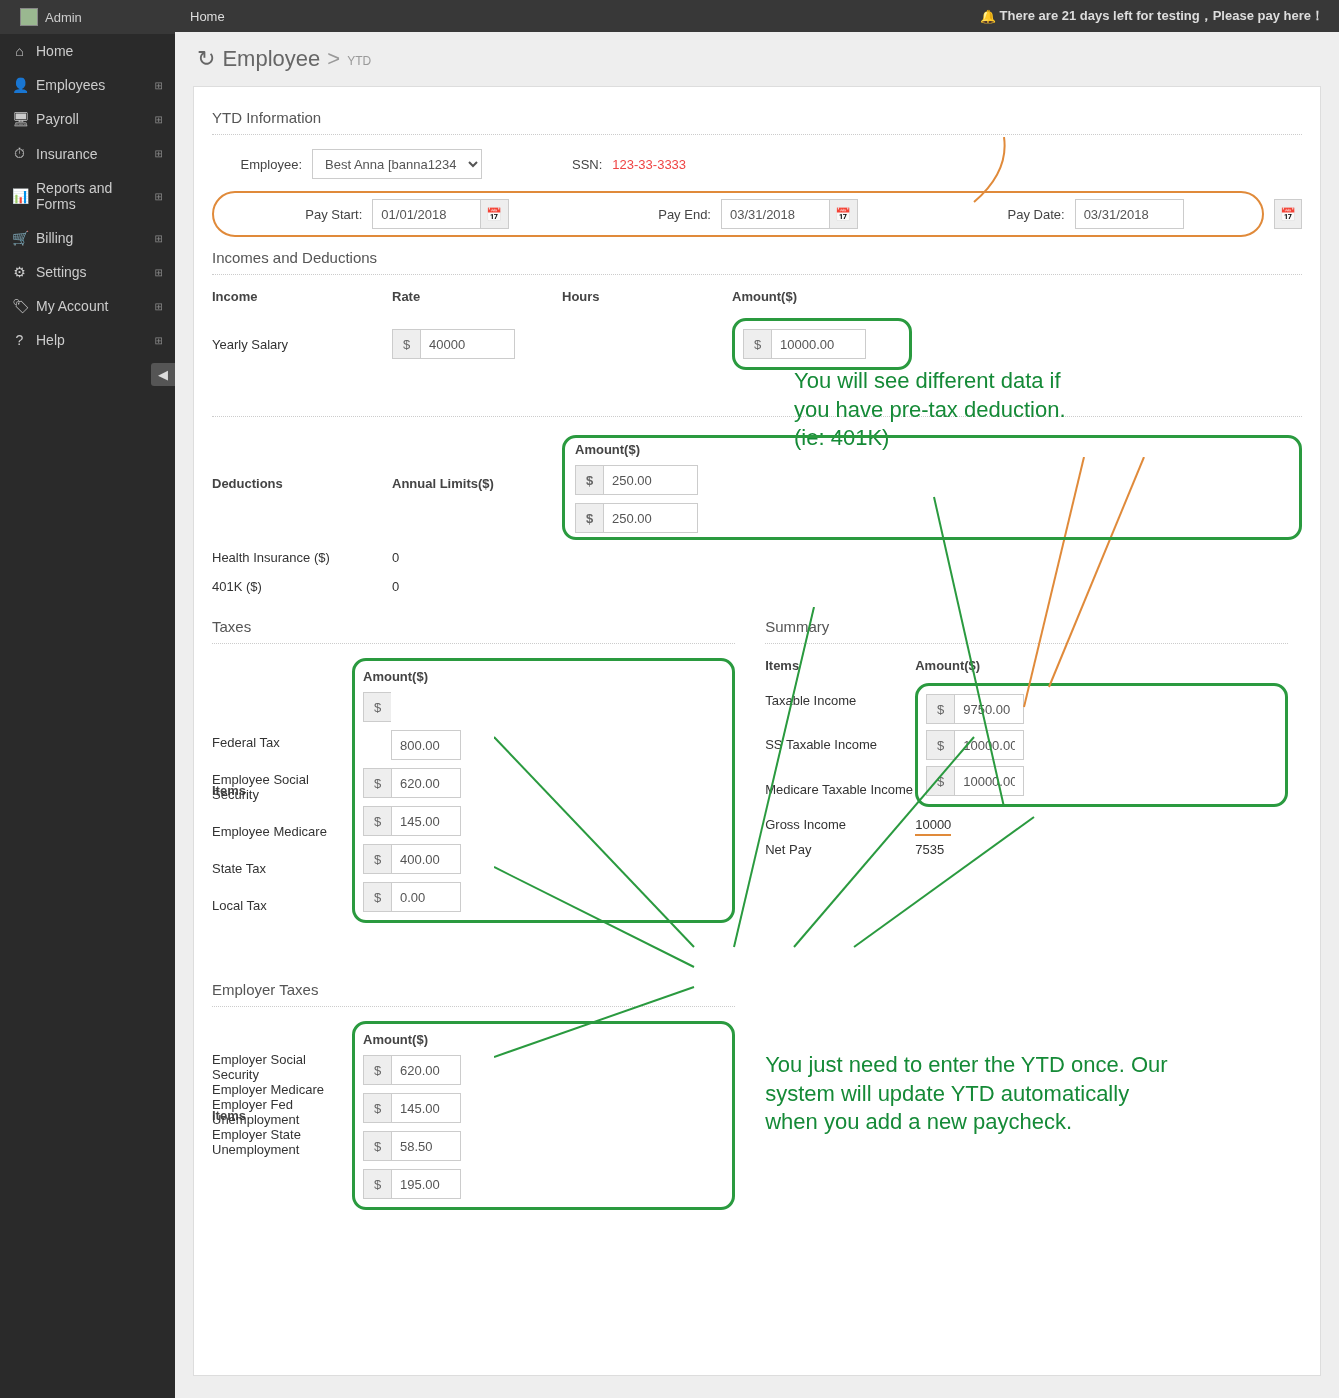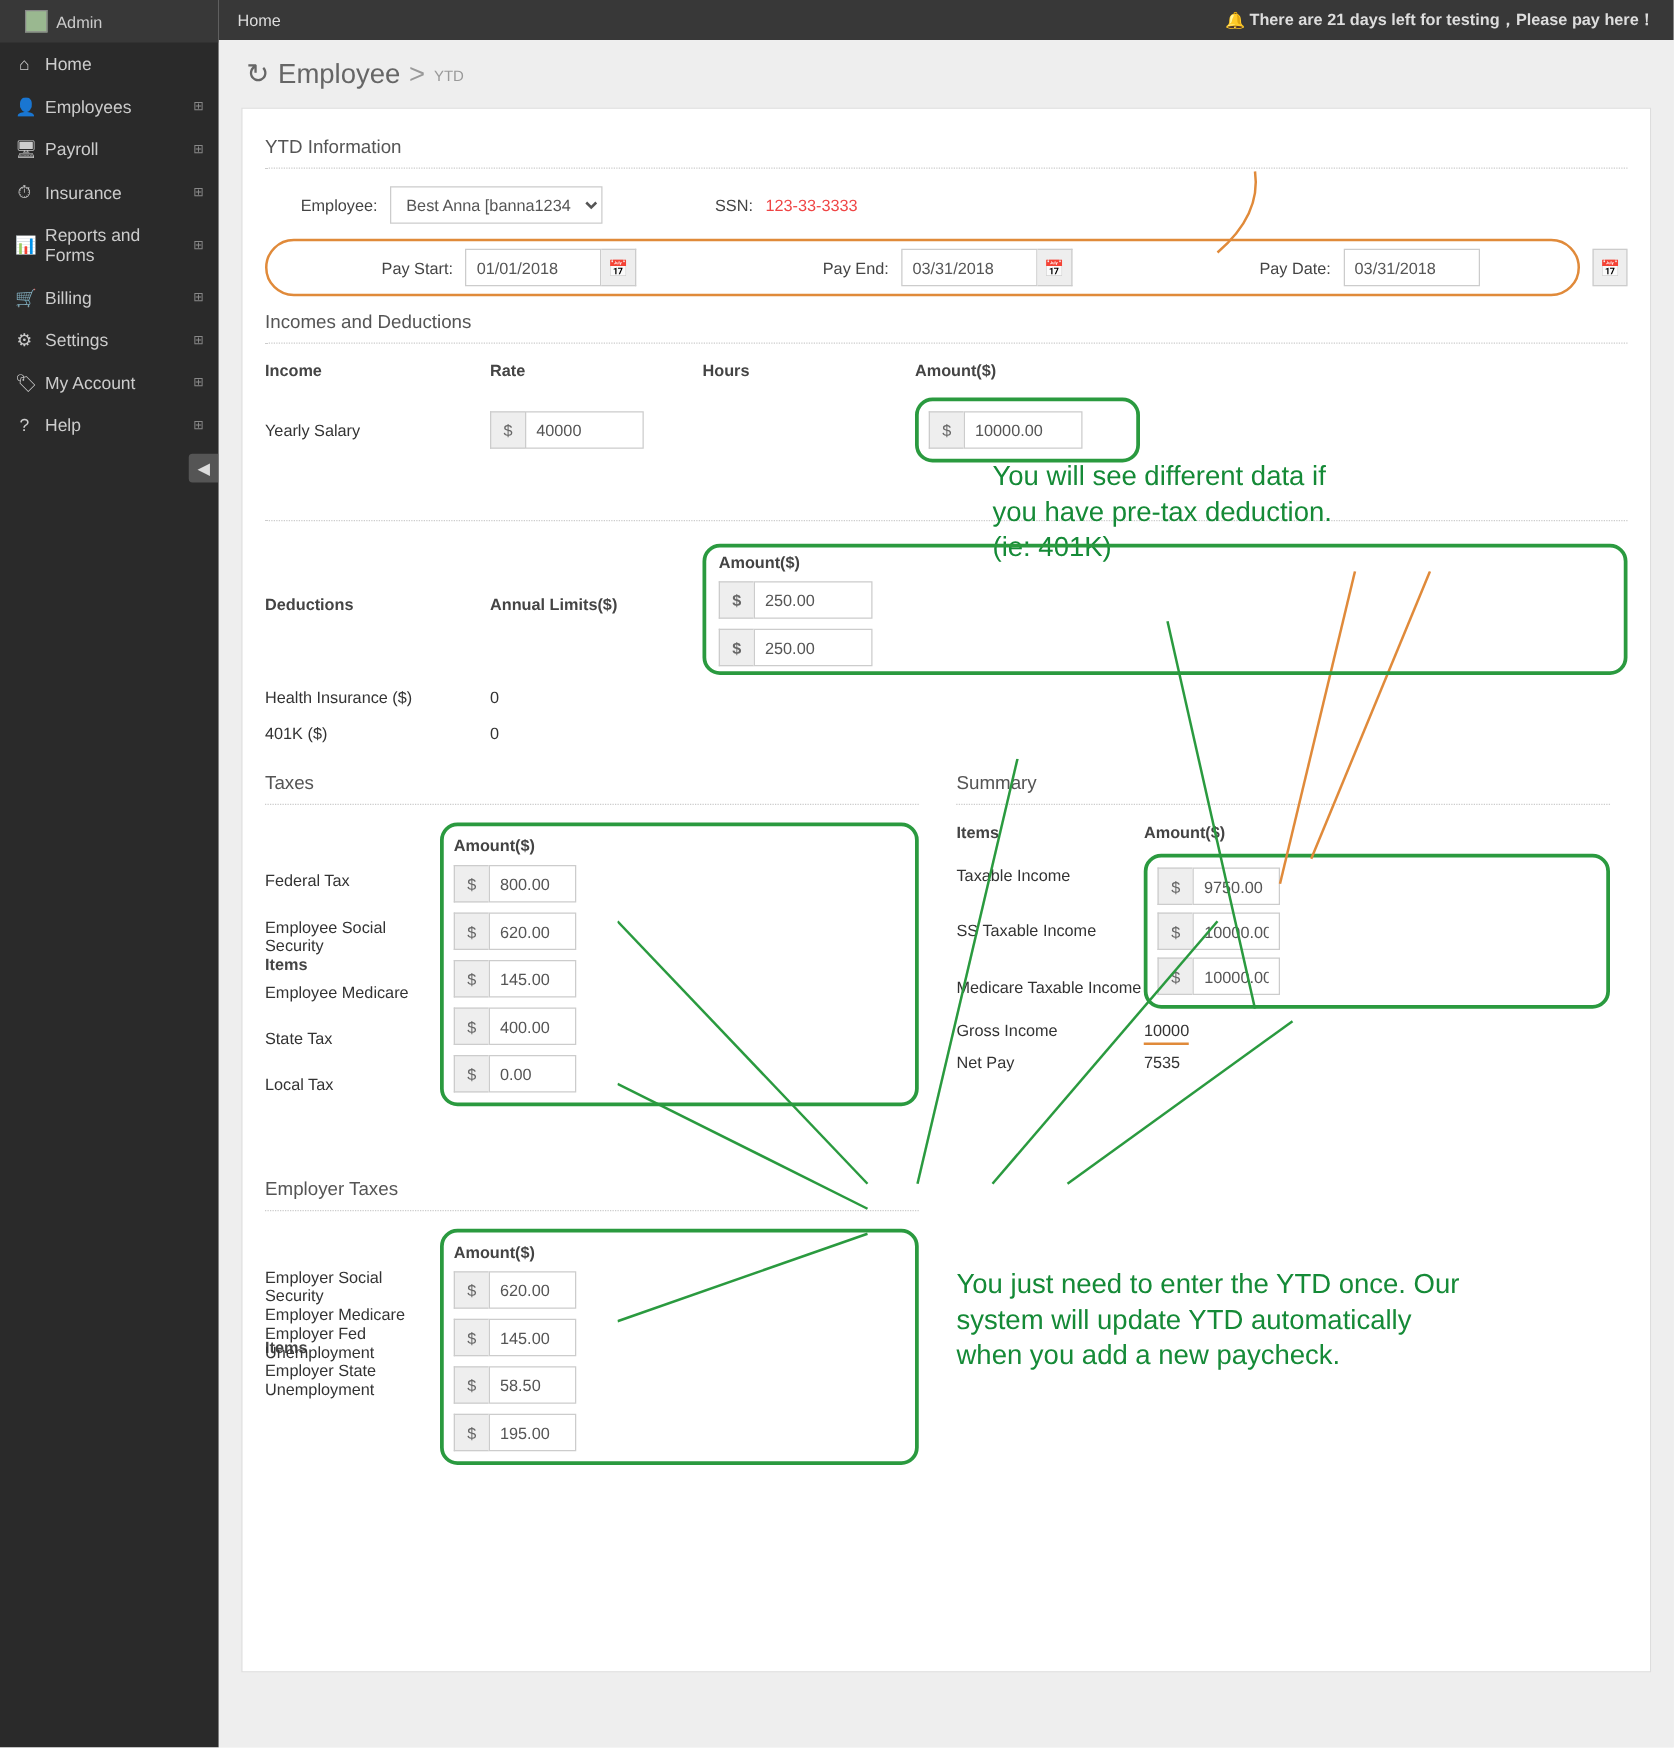--- a/index.html
+++ b/index.html
@@ -255,21 +255,21 @@
         <div class="col">
           <div class="sect-title">Taxes</div>
           <hr class="div">
           <div class="taxgrid">
             <span class="head">Items</span>
             <span class="ring-g" style="display:inline-block">
               <span class="head">Amount($)</span>
               <div id="tax-amounts">
                   <div class="money" style="margin-top: 8px;">
                     <span class="cur">$</span>
-                    <input style="width: 70px;" type="text" value="800.00">
+                    <input style="width: 70px; margin-top: 38px;" type="text" value="800.00">
                   </div>
                   <div class="money" style="margin-top: 8px;">
                     <span class="cur">$</span>
                     <input style="width: 70px;" type="text" value="620.00">
                   </div>
                   <div class="money" style="margin-top: 8px;">
                     <span class="cur">$</span>
                     <input style="width: 70px;" type="text" value="145.00">
                   </div>
                   <div class="money" style="margin-top: 8px;">

